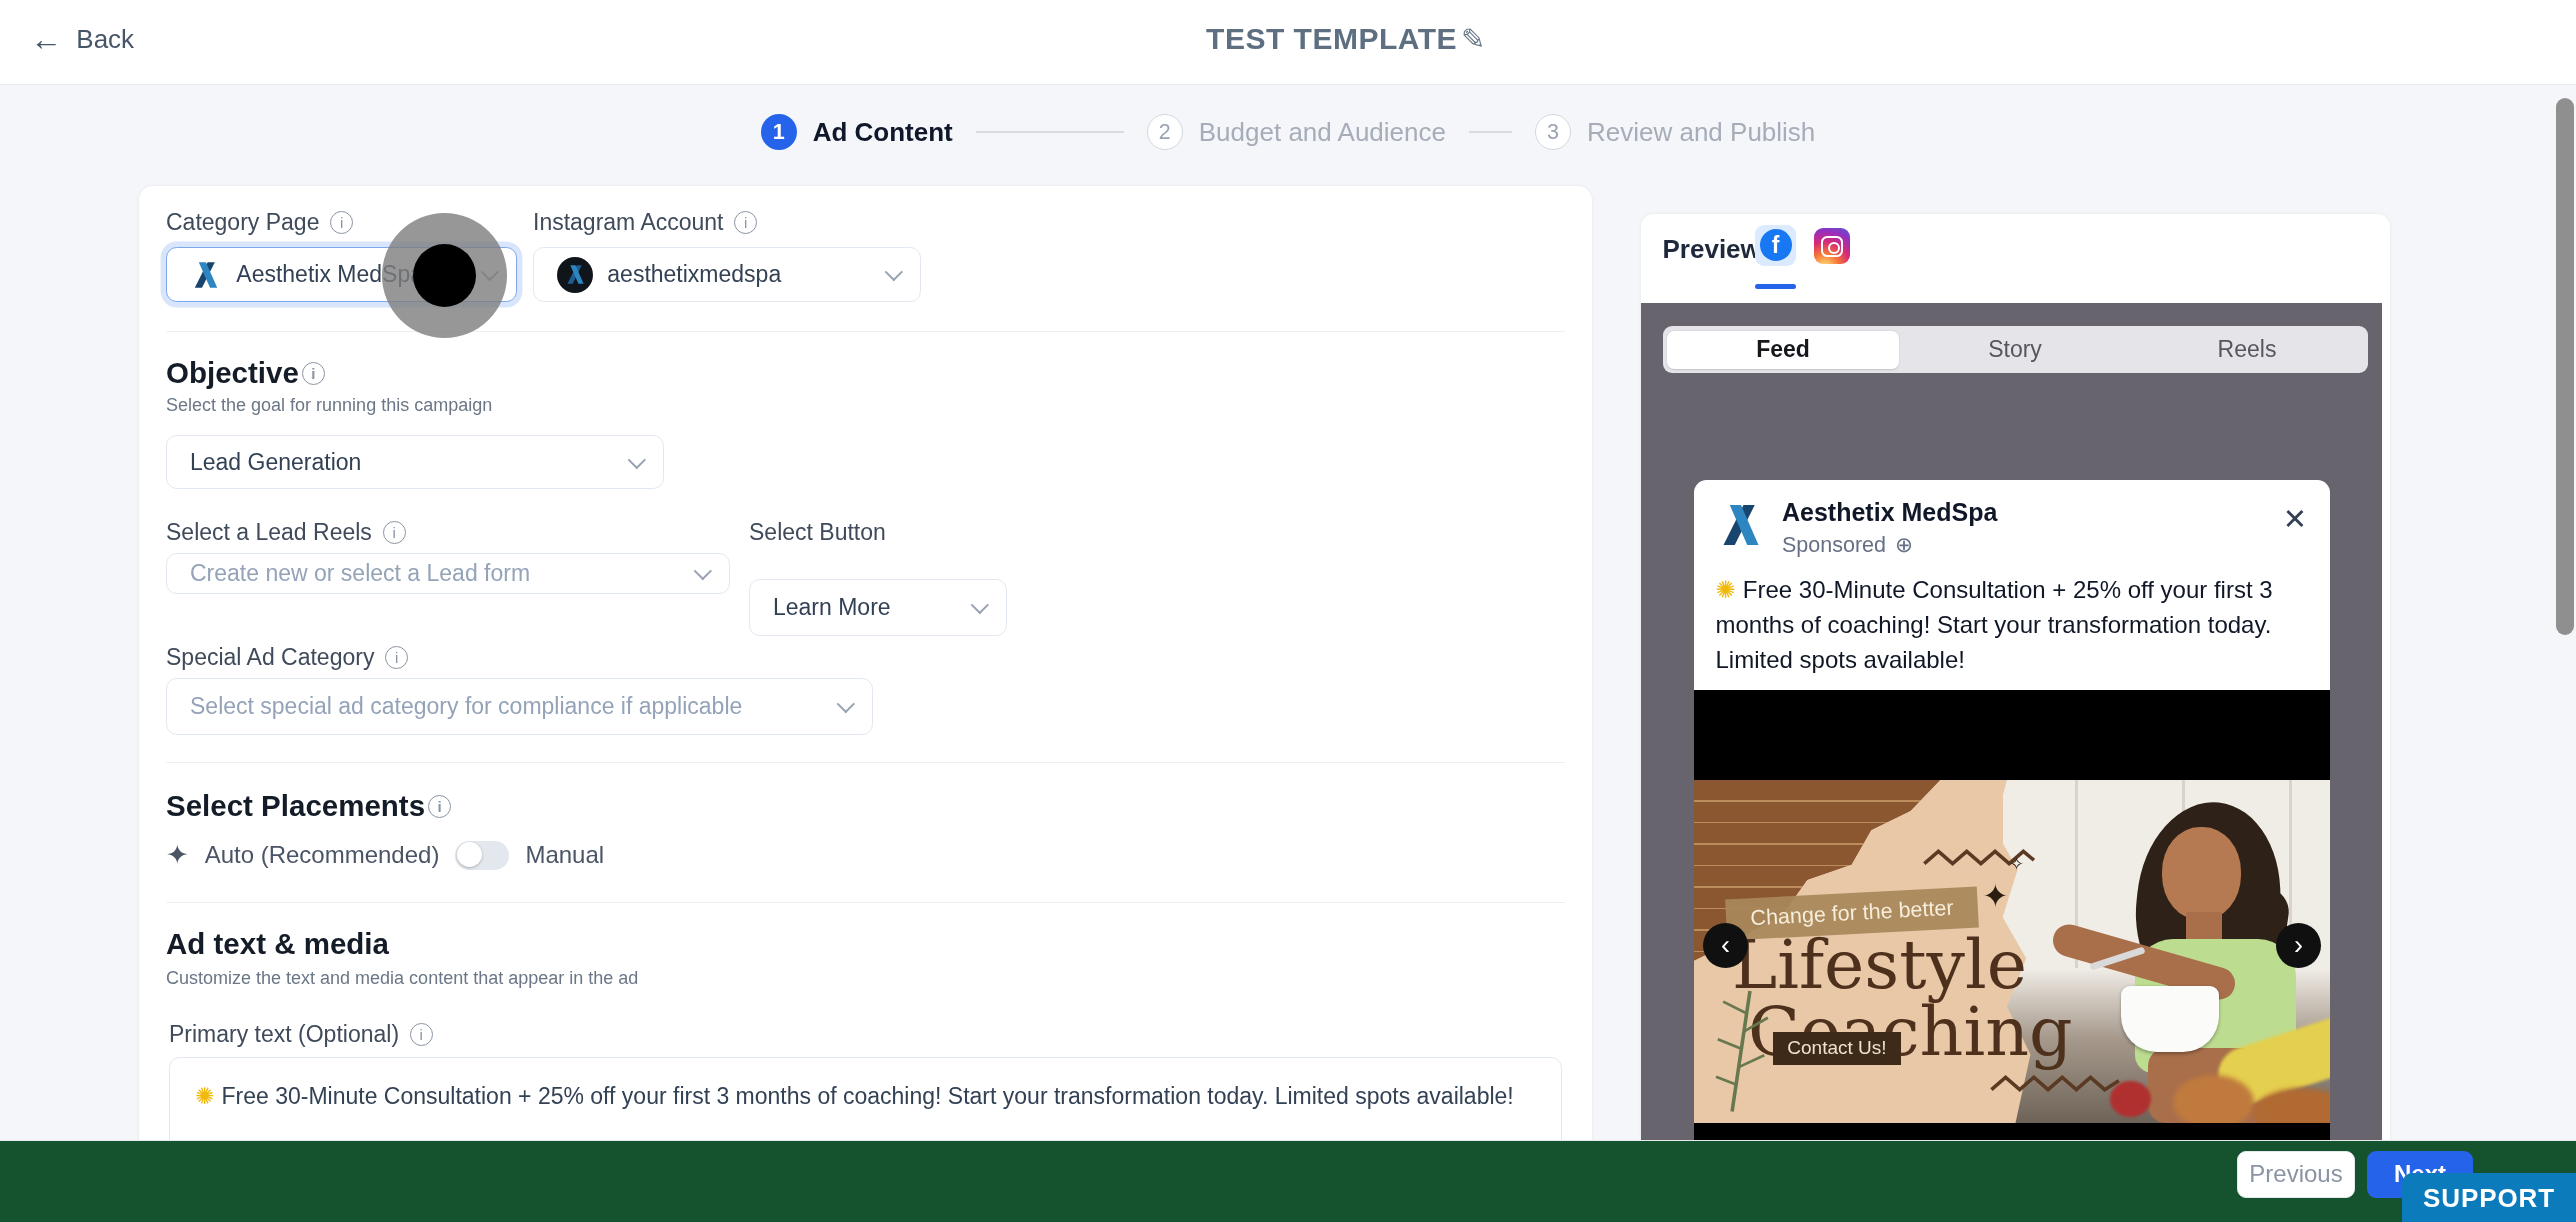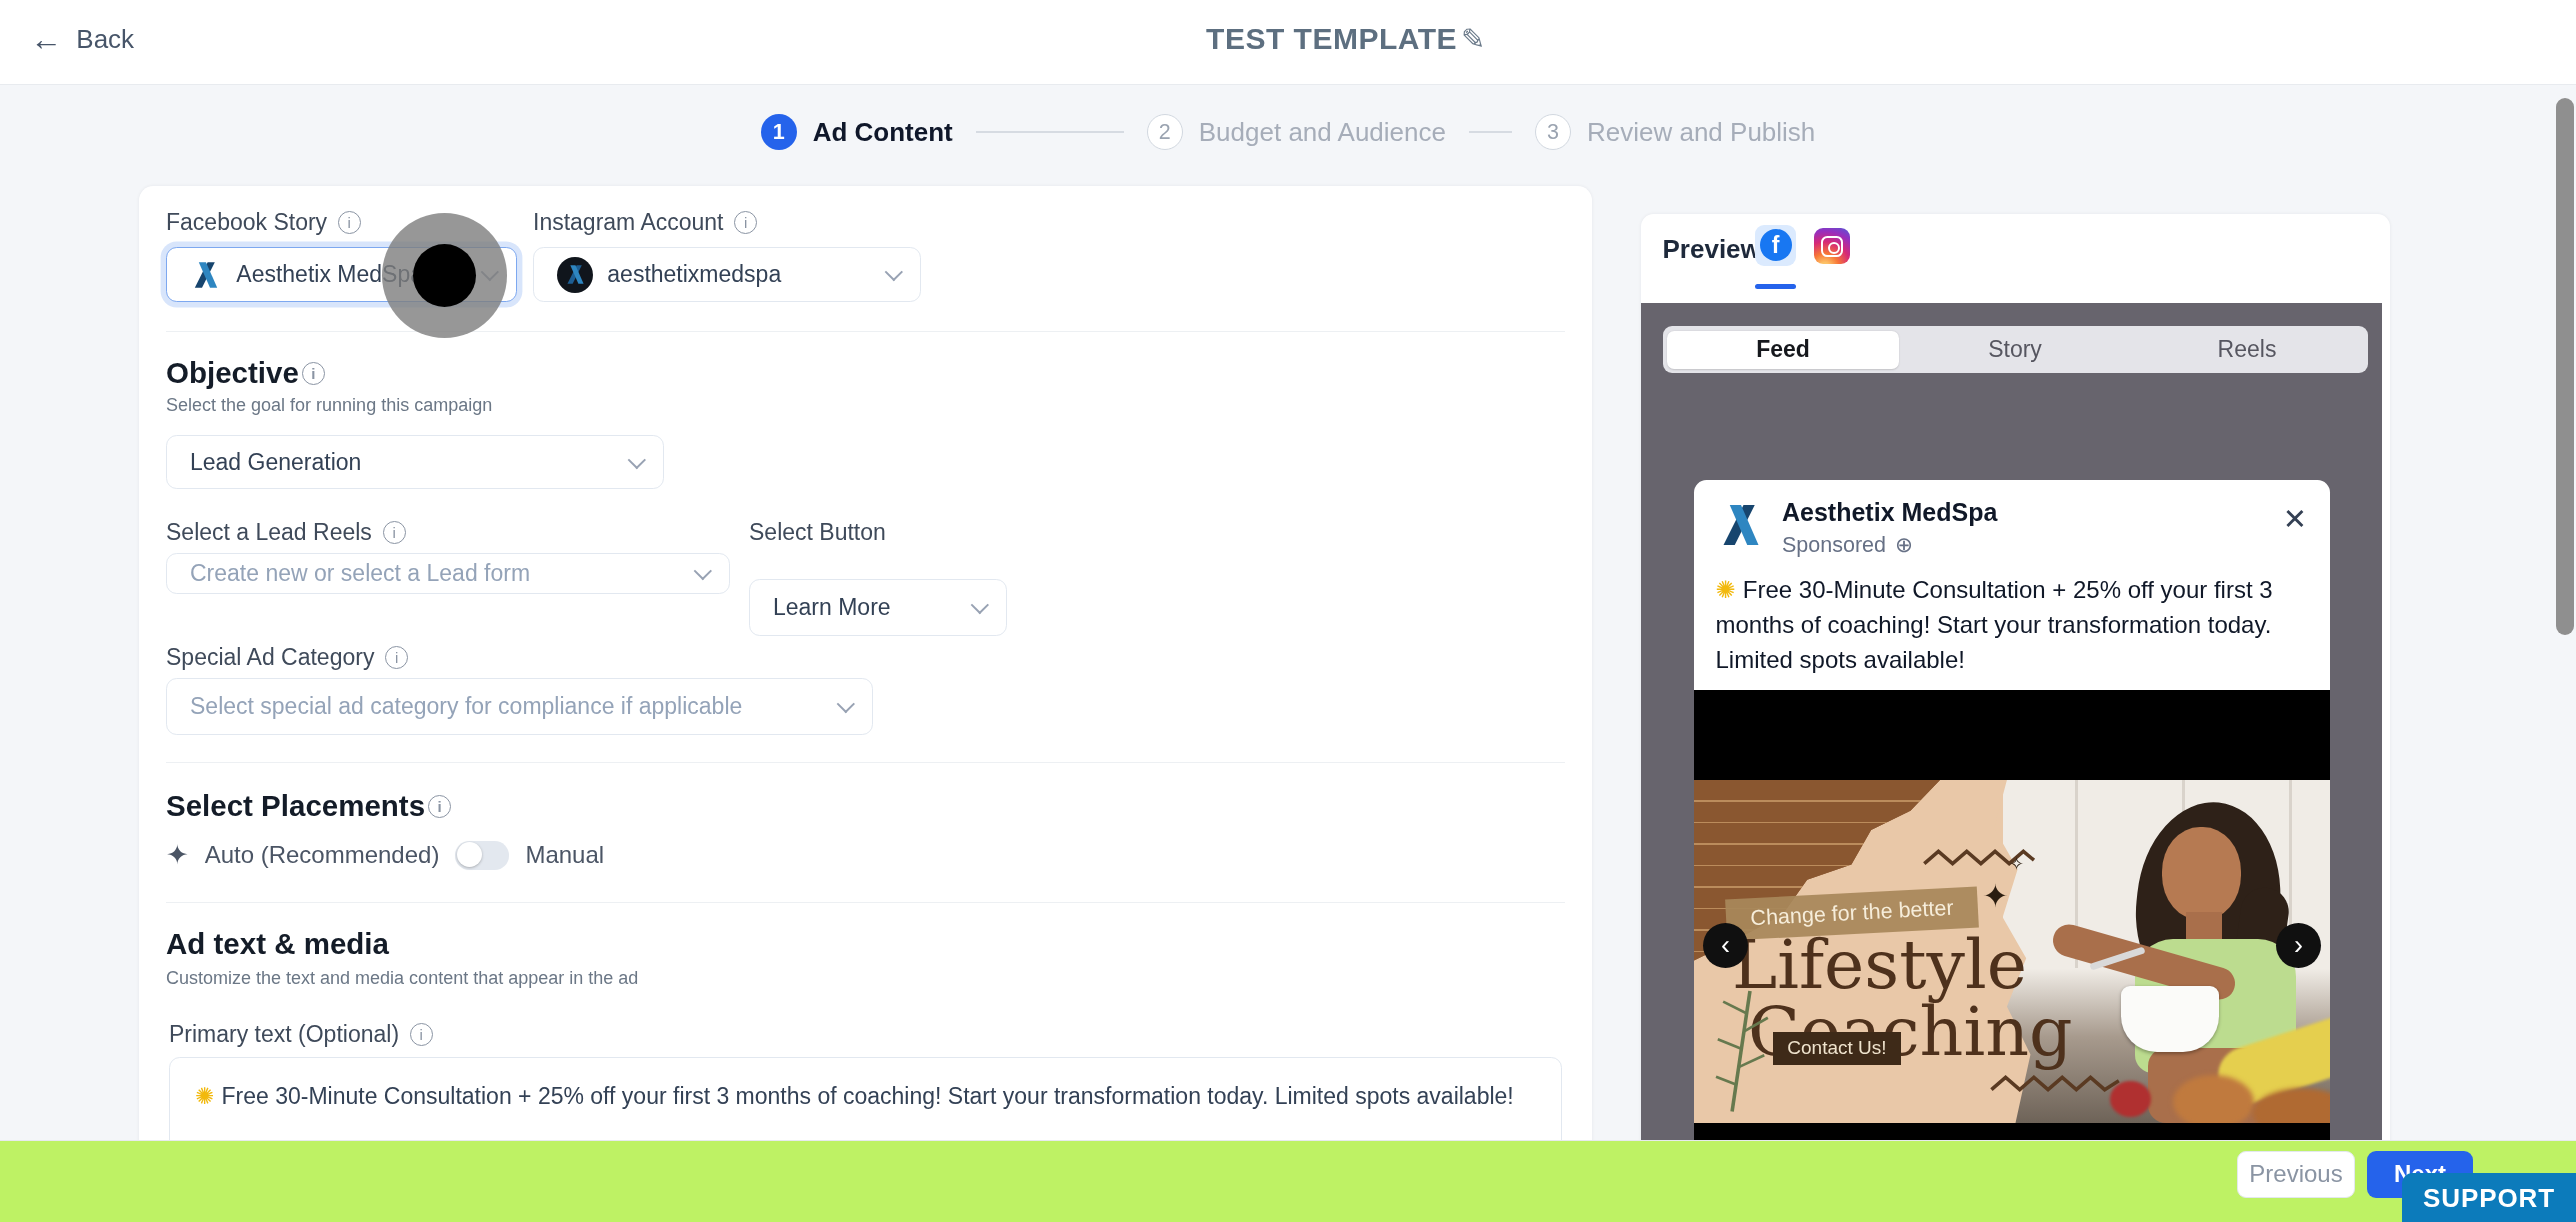--- a/index.html
+++ b/index.html
@@ -98,21 +98,21 @@
   .fr-berry { position:absolute; left:107px; top:301px; width:41px; height:36px; background:#b03030; border-radius:50%; filter:blur(1.8px); }
   .cr-tape { position:absolute; left:32px; top:113px; width:252px; height:41px; background:rgba(168,136,90,.93); transform:rotate(-3deg); display:flex; align-items:center; justify-content:center; font-size:21.5px; color:#f6edda; }
   .cr-title { position:absolute; left:38px; top:152px; font-family:"DejaVu Serif", serif; font-size:68px; color:#4e311c; line-height:.98; }
   .cr-title .l2 { margin-left:16px; }
   .cr-cta { position:absolute; left:79px; top:252px; background:#3e2a18; color:#efe3cd; font-size:19px; padding:5.4px 14.3px; cursor:pointer; }
   .cr-spark1 { position:absolute; left:288px; top:97px; font-size:32px; color:#2b1d10; }
   .cr-spark2 { position:absolute; left:315px; top:73px; font-size:18px; color:#2b1d10; }
   .zig { stroke:#5a3a22; stroke-width:4; fill:none; }
   .fern { position:absolute; left:10.7px; top:202px; }
   
-  .footer { position:absolute; left:0; top:1140px; width:2576px; height:82px; background:#bef264; border-top:0.9px solid #e7eaee; z-index:20; }
+  .footer { position:absolute; left:0; top:1140px; width:2576px; height:82px; background:#14532d; border-top:0.9px solid #e7eaee; z-index:20; }
   .btn-prev { position:absolute; left:2237px; top:9.8px; width:118px; height:47px; background:#fff; border:1.3px solid #e3e8ee; border-radius:9px; color:#8a94a3; font-size:24px; display:flex; align-items:center; justify-content:center; cursor:pointer; }
   .btn-next { position:absolute; left:2367px; top:9.8px; width:106px; height:47px; background:#2563eb; border-radius:9px; color:#fff; font-size:24px; font-weight:600; display:flex; align-items:center; justify-content:center; cursor:pointer; }
   .support-badge { position:absolute; left:2402px; top:1173px; width:174px; height:50px; background:#0c7bbb; border-radius:10.7px 0 0 0; color:#fff; font-size:26px; font-weight:700; letter-spacing:0.9px; display:flex; align-items:center; justify-content:center; z-index:30; cursor:pointer; }
   
   .scroll-thumb { position:absolute; right:1.8px; top:98px; width:18px; height:537px; background:#8f8f8f; border-radius:9px; z-index:40; cursor:pointer; }
   .cursor-halo { position:absolute; left:382px; top:213px; width:125px; height:125px; border-radius:50%; background:rgba(125,125,125,.8); z-index:50; }
   .cursor-dot { position:absolute; left:413px; top:244px; width:63px; height:63px; border-radius:50%; background:#000; z-index:51; }
 </style>
 </head>
 <body>
@@ -141,21 +141,21 @@
   <div class="step-line short"></div>
   <div class="step">
     <div class="step-circle idle">3</div>
     <div class="step-label-idle">Review and Publish</div>
   </div>
 </div>
 
 <div class="form-card">
 
   <div class="fc field-label" style="left:27px; top:23px;">
-    <span>Facebook Story</span>
+    <span>Category Page</span>
     <span class="info-ic">i</span>
   </div>
   <div class="fc select focused" style="left:27px; top:61px; width:351px; height:55px;">
     <svg class="avatar-fb" viewBox="0 0 40 40">
       <polygon points="6,36 15,36 31,4 22,4" fill="#17456e"></polygon>
       <polygon points="11,4 20,4 34,36 25,36" fill="#2e86c1"></polygon>
     </svg>
     <span>Aesthetix MedSpa</span>
     <span class="chev"></span>
   </div>

